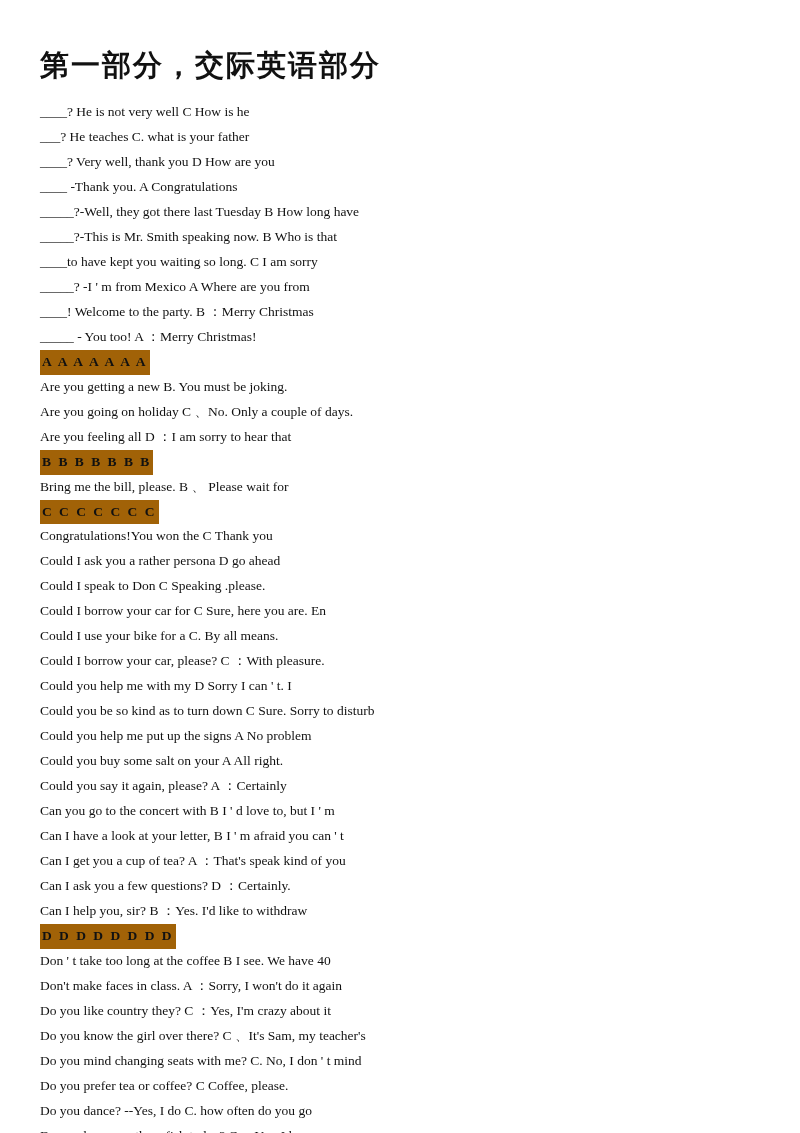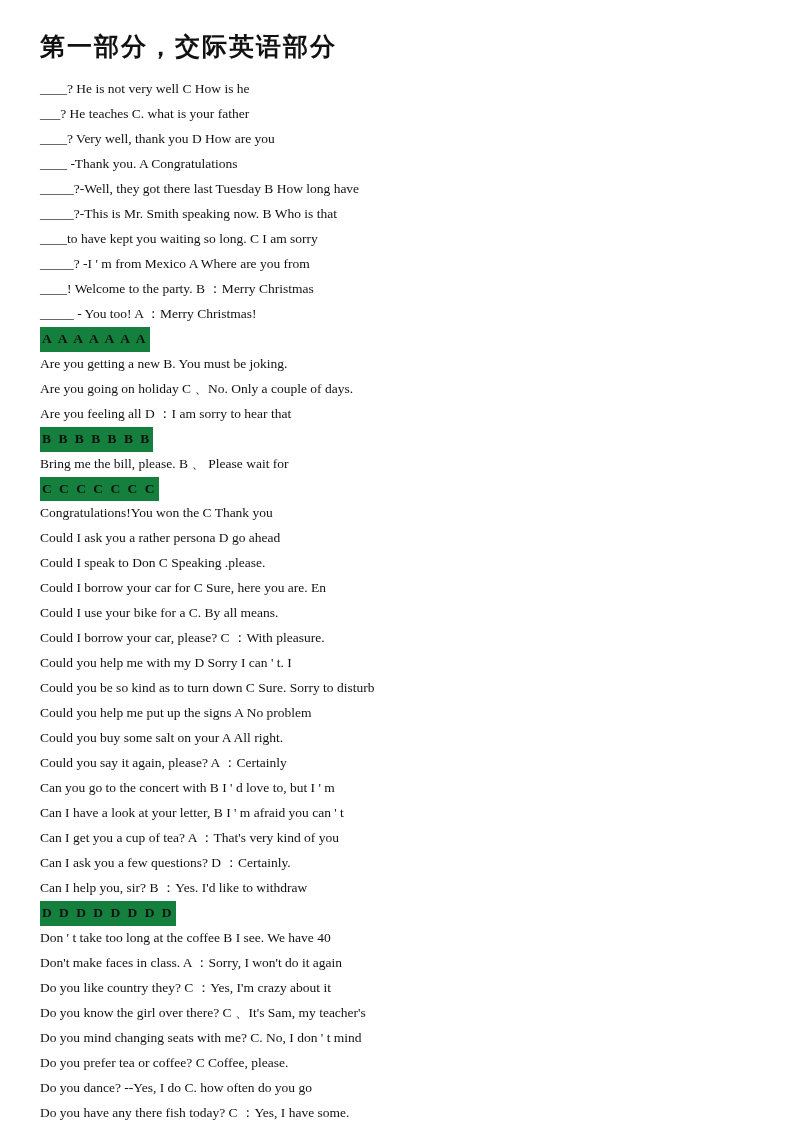--- a/index.html
+++ b/index.html
@@ -10,36 +10,37 @@
     body {
       background: #fff;
       font-family: "SimSun", "宋体", serif;
       font-size: 14px;
       color: #111;
       width: 800px;
       min-height: 1133px;
       padding: 30px 40px 40px 40px;
     }
     h1 {
-      font-size: 25px;
+      font-size: 29px;
       font-weight: bold;
       font-family: Liberation Serif, serif;
       margin-bottom: 14px;
       letter-spacing: 2px;
+      margin-top: 16px;
     }
     .content {
       line-height: 1.85;
       font-size: 13.5px;
     }
     .content p {
       margin: 0;
       padding: 0;
     }
     .highlight {
-      background-color: #15803d;
+      background-color: #a16207;
       display: inline-block;
       padding: 0 2px;
       font-weight: bold;
       letter-spacing: 2px;
     }
   </style>
 </head>
 <body>
 
 <h1>第一部分，交际英语部分</h1>
@@ -88,21 +89,21 @@
     <p>Could I borrow your car for    C Sure, here you are. En</p>
     <p>Could I use your bike for a  C. By all means.</p>
     <p>Could I borrow your car, please?  C ：With pleasure.</p>
     <p>Could you help me with my  D Sorry I can   ' t. I</p>
     <p>Could you be so kind as to turn down  C Sure. Sorry to disturb</p>
     <p>Could you help me put up the signs  A No problem</p>
     <p>Could you buy some salt on your  A All right.</p>
     <p>Could you say it again, please?  A ：Certainly</p>
     <p>Can you go to the concert with  B I ' d love to, but I        ' m</p>
     <p>Can I have a look at your letter,  B I                 ' m afraid you can     ' t</p>
-    <p>Can I get you a cup of tea?  A ：That's very kind of you</p>
+    <p>Can I get you a cup of tea?  A ：That's speak kind of you</p>
     <p>Can I ask you a few questions?  D ：Certainly.</p>
     <p>Can I help you, sir?  B ：Yes. I'd like to withdraw</p>
   </div>
 
   <p>
     <span class="highlight">D D D D D D D D</span>
   </p>
 
   <div>
     <p>Don ' t take too long at the coffee  B I see. We have 40</p>

